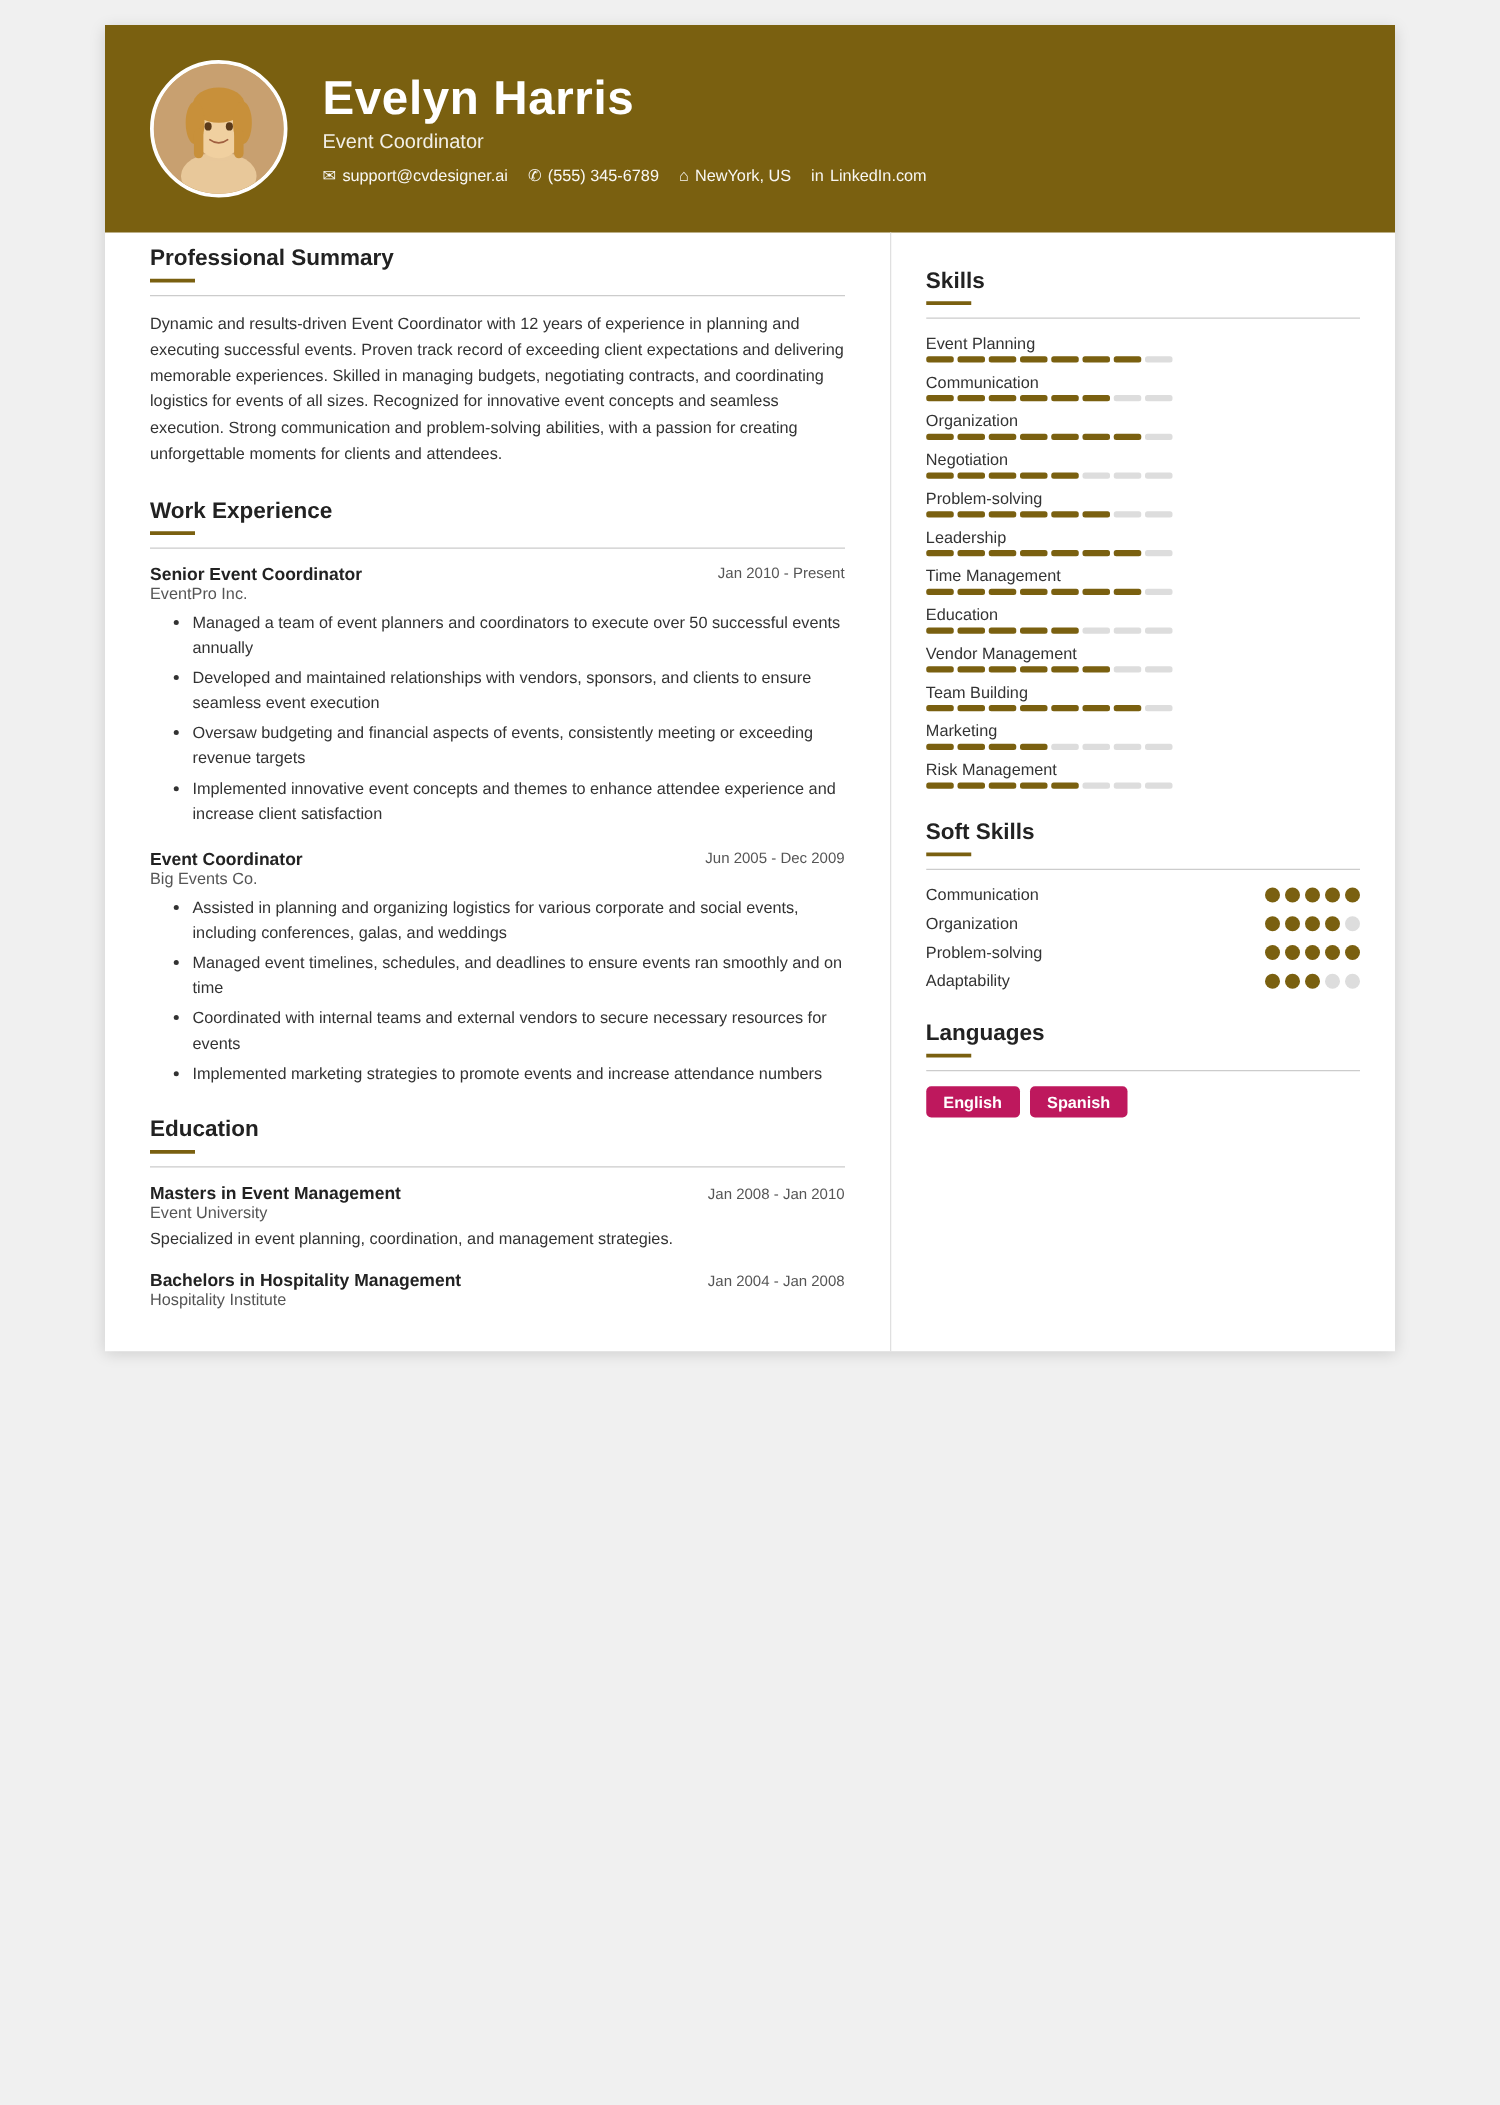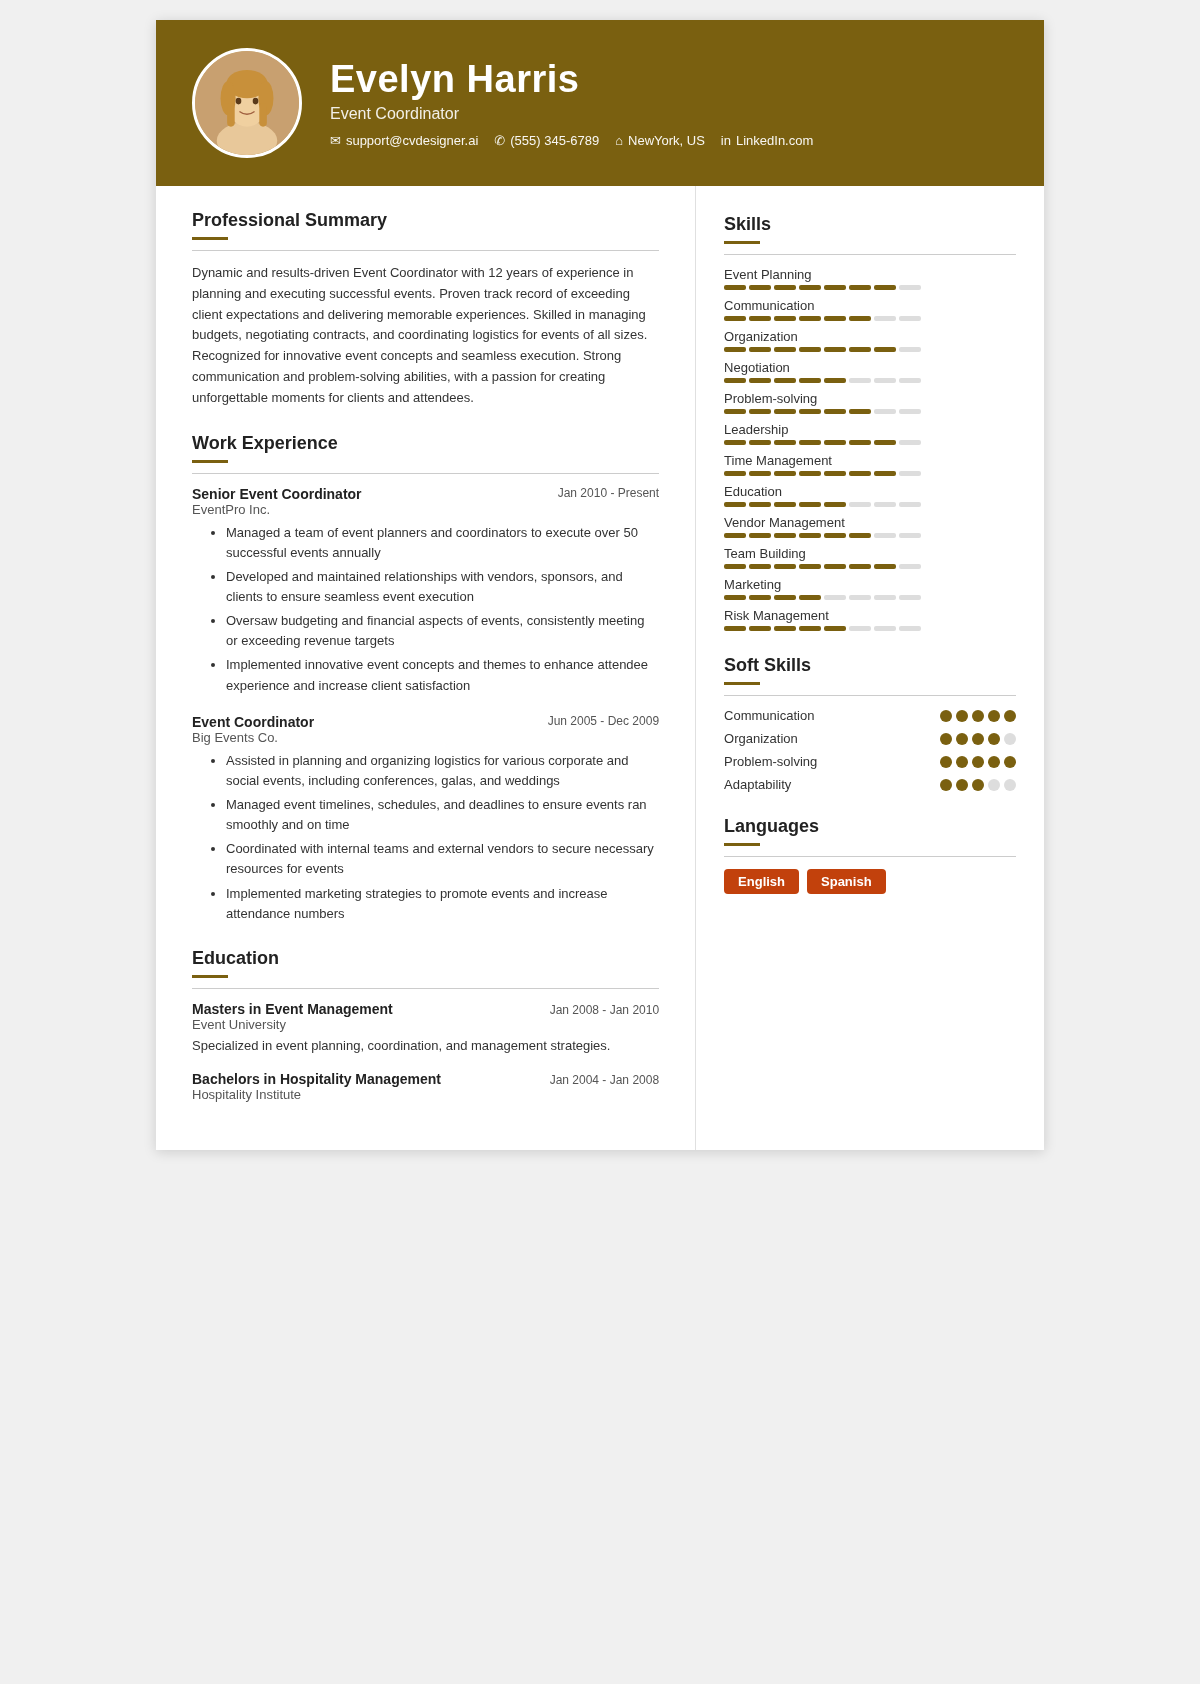--- a/index.html
+++ b/index.html
@@ -4,21 +4,21 @@
   <style>
     * { box-sizing: border-box; margin: 0; padding: 0; }
     body {
       font-family: Arial, sans-serif;
       background: #f0f0f0;
       display: flex;
       justify-content: center;
       padding: 20px;
     }
     .resume {
-      width: 888px;
+      width: 1032px;
       background: #fff;
       box-shadow: 0 2px 12px rgba(0,0,0,0.15);
     }
     
     .header {
       background: #7a6010;
       padding: 28px 36px;
       display: flex;
       align-items: center;
       gap: 28px;
@@ -64,21 +64,21 @@
       align-items: center;
       gap: 5px;
     }
     
     .body {
       display: flex;
       gap: 0;
     }
     .left-col {
       flex: 1.6;
-      padding: 24px 36px;
+      padding: 10px 36px;
       border-right: 1px solid #e0e0e0;
     }
     .right-col {
       flex: 1;
       padding: 28px 28px;
     }
     
     .section { margin-bottom: 24px; }
     .section-title {
       font-size: 18px;
@@ -157,21 +157,21 @@
     .dot {
       width: 12px;
       height: 12px;
       border-radius: 50%;
       background: #ddd;
     }
     .dot.filled { background: #7a6010; }
     
     .lang-badges { display: flex; gap: 8px; flex-wrap: wrap; }
     .lang-badge {
-      background: #c2410c;
+      background: #be185d;
       color: #fff;
       padding: 5px 14px;
       border-radius: 4px;
       font-size: 13px;
       font-weight: bold;
     }
   </style>
 </head>
 <body>
 

